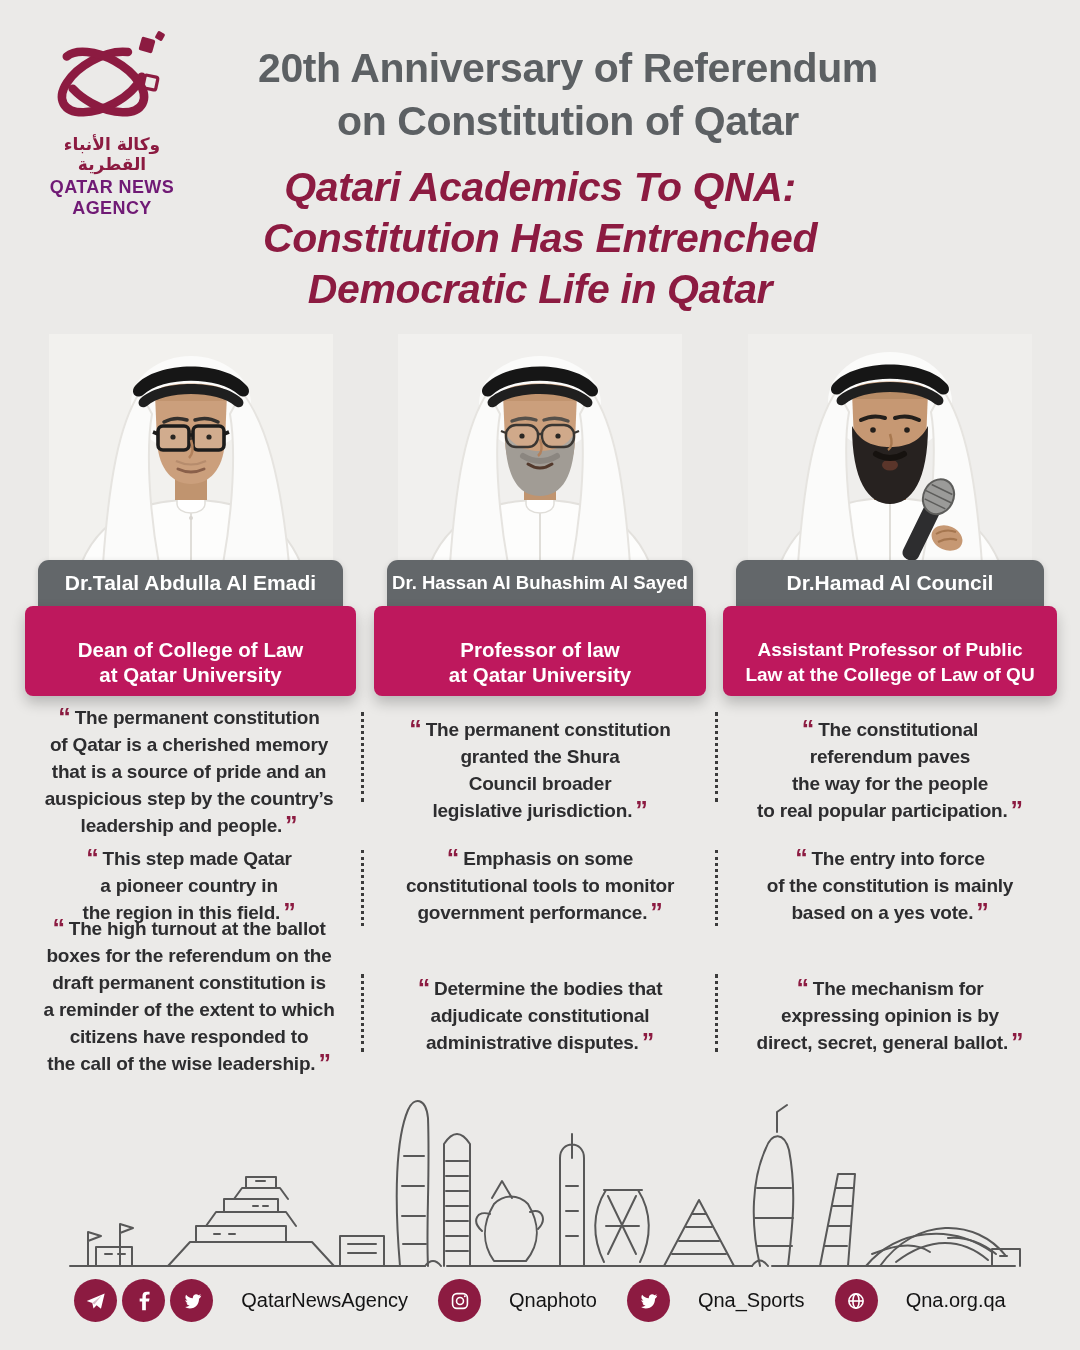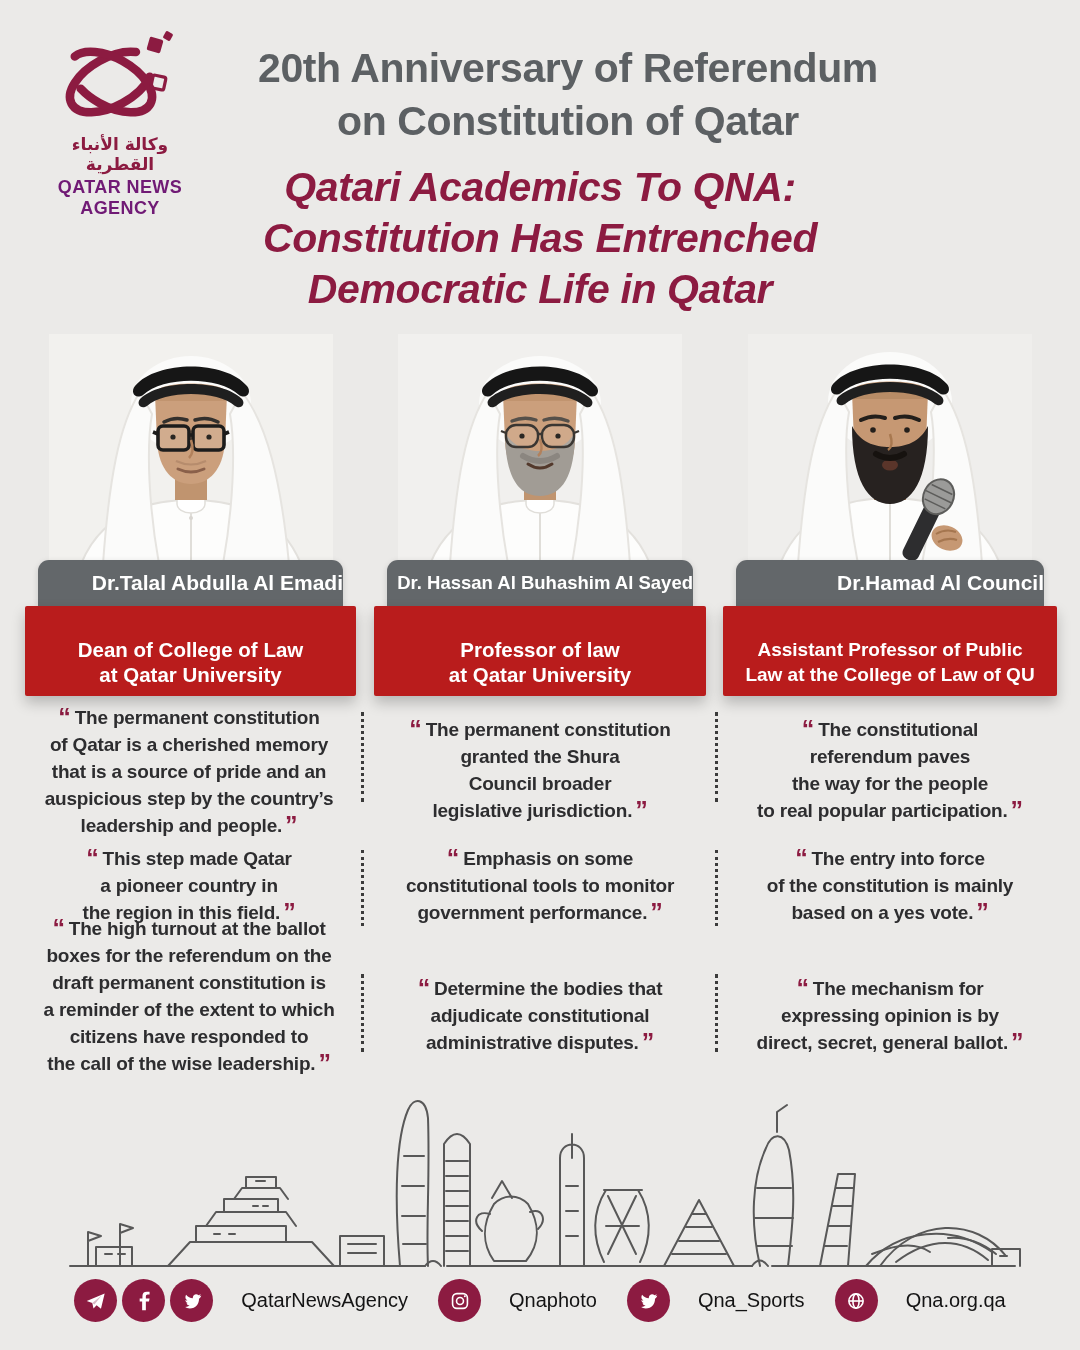--- a/index.html
+++ b/index.html
@@ -4,21 +4,21 @@
 <style>
   html,body{margin:0;padding:0;background:#cfcfcd;}
   .canvas{
     position:relative; width:1080px; height:1350px; margin:0 auto;
     background:#ebeae8; overflow:hidden;
     font-family:"Liberation Sans","DejaVu Sans",sans-serif;
   }
   .preline{white-space:pre-line;}
 
   
-  .logo{position:absolute; left:40px; top:30px; width:160px; text-align:center;}
+  .logo{position:absolute; left:32px; top:30px; width:160px; text-align:center;}
   .logo-arabic{font-family:"DejaVu Sans",sans-serif; font-size:17px; font-weight:700; color:#8c1b41; margin-top:0px;}
   .logo-english{font-size:18px; font-weight:700; color:#701a75; letter-spacing:.4px; margin-top:3px;}
 
   
   .main-title{
     position:absolute; left:0; top:42px; width:1080px; text-align:center;
     font-size:41px; line-height:53px; font-weight:700; color:#5c6063; letter-spacing:-.4px;padding-left:28px;
   }
   .sub-title{
     position:absolute; left:0; top:162px; width:1080px; text-align:center;
@@ -26,26 +26,26 @@
   }
 
   
   .col{position:absolute; top:334px;}
   .colA{left:25px;  width:331px;}
   .colB{left:374px; width:332px;}
   .colC{left:723px; width:334px;}
   .photo{height:230px; display:flex; justify-content:center; align-items:flex-end; margin-bottom:-4px;}
   .namebar{
     position:relative; z-index:2; margin:0 13px; height:46px; line-height:46px;
-    background:#63676a; border-radius:11px 11px 0 0; color:#fff; text-align:right;
+    background:#63676a; border-radius:11px 11px 0 0; color:#fff; text-align:center;
     font-weight:700; font-size:21px; box-shadow:0 2px 6px rgba(0,0,0,.15);
   }
   .namebar.fs-small{font-size:18.5px;}
   .titlebar{
-    position:relative; z-index:2; background:#b91c1c; border-radius:2px; color:#fff;
+    position:relative; z-index:2; background:#be185d; border-radius:8px; color:#fff;
     text-align:center; font-weight:700; font-size:20.5px; line-height:25px;
     padding:6px 4px 9px; box-shadow:0 7px 14px rgba(0,0,0,.22);
   }
   .titlebar.fs-small{font-size:19px;}
 
   
   .quote{position:absolute; text-align:center; font-size:19px; line-height:27px;
          font-weight:700; letter-spacing:-.2px; color:#2d2d2f;}
   .qmark{color:#8c1b41; font-weight:700; font-size:25px; line-height:0; position:relative; top:2px;}
   .qo{margin-right:4px;} .qc{margin-left:3px;}

